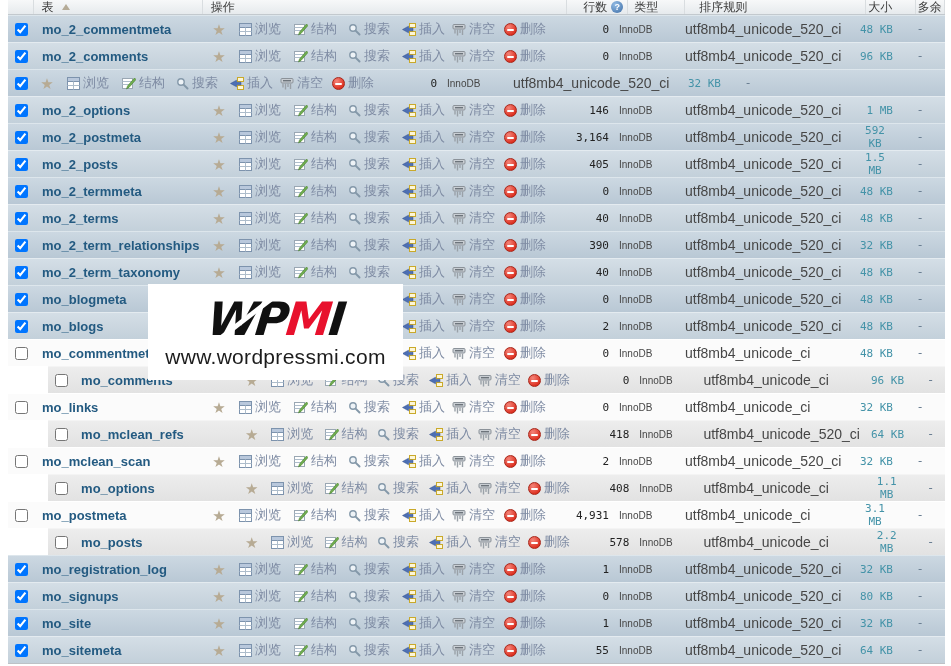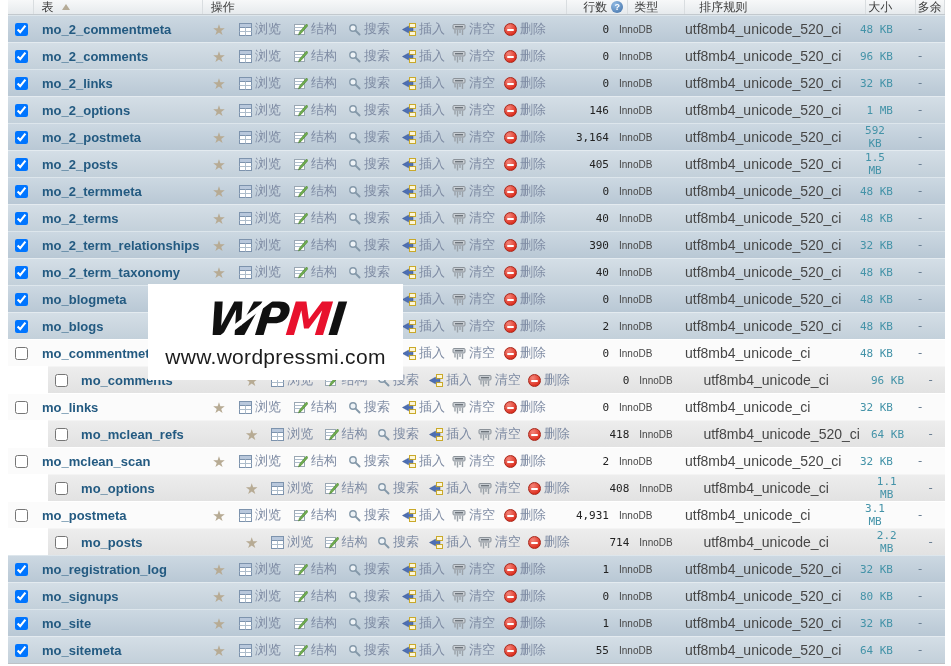--- a/index.html
+++ b/index.html
@@ -267,23 +267,20 @@
     <div class="cell c-rows num">0</div>
     <div class="cell c-type typ">InnoDB</div>
     <div class="cell c-coll col">utf8mb4_unicode_520_ci</div>
     <div class="cell c-size siz">96 KB</div>
     <div class="cell c-over ovr">-</div>
   </div>
         <div class="trow marked row-a">
     <div class="cell c-check">
       <input type="checkbox" checked="" style="">
     </div>
-    <div class="cell c-name">
-      <a class="tname" href="#">mo_2_links</a>
-    </div>
     <div class="cell c-star">
       <span class="star">★</span>
     </div>
     <div class="cell c-act w-browse">
       <a class="action" href="#">
         <svg width="13" height="13" viewBox="0 0 13 13">
                 <rect x="0.5" y="0.5" width="12" height="12" fill="#ffffff" stroke="#7d93ad"></rect>
                 <rect x="1" y="1" width="11" height="3" fill="#b9c8dc"></rect>
                 <line x1="0.5" y1="4.5" x2="12.5" y2="4.5" stroke="#7d93ad"></line>
                 <line x1="0.5" y1="8.5" x2="12.5" y2="8.5" stroke="#aebdcb"></line>
@@ -1679,21 +1676,21 @@
               </svg>
         <span class="alabel">清空</span>
       </a>
     </div>
     <div class="cell c-act w-drop">
       <a class="action" href="#">
         <span class="drop-icon"></span>
         <span class="alabel">删除</span>
       </a>
     </div>
-    <div class="cell c-rows num">714</div>
+    <div class="cell c-rows num">578</div>
     <div class="cell c-type typ">InnoDB</div>
     <div class="cell c-coll col">utf8mb4_unicode_ci</div>
     <div class="cell c-size siz">2.2 MB</div>
     <div class="cell c-over ovr">-</div>
   </div>
         <div class="trow marked row-a">
     <div class="cell c-check">
       <input type="checkbox" checked="" style="">
     </div>
     <div class="cell c-name">

